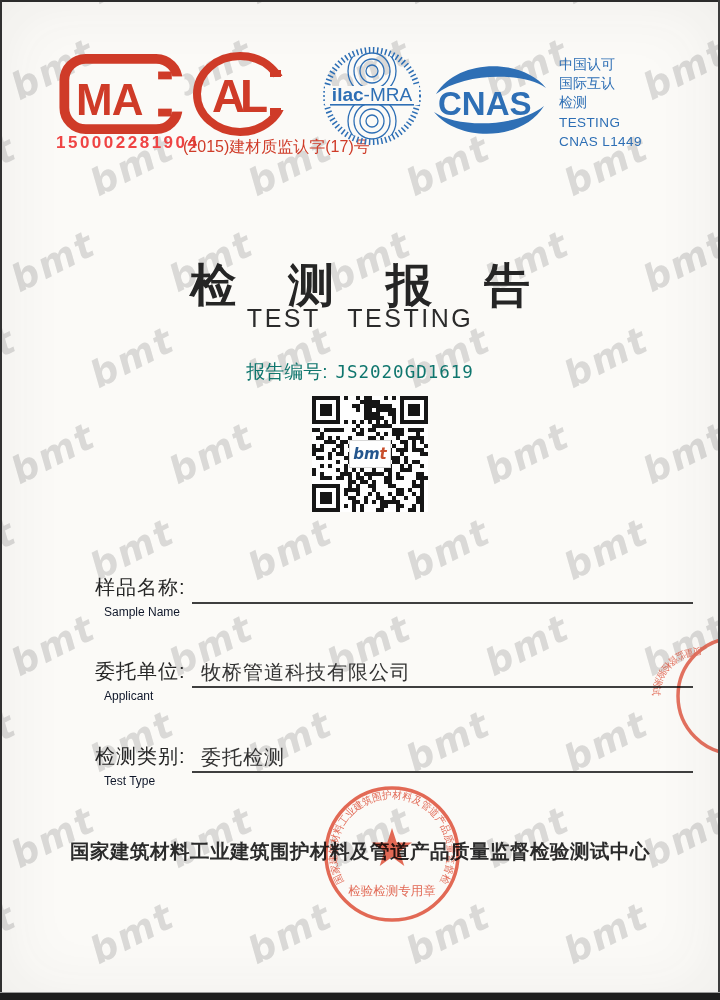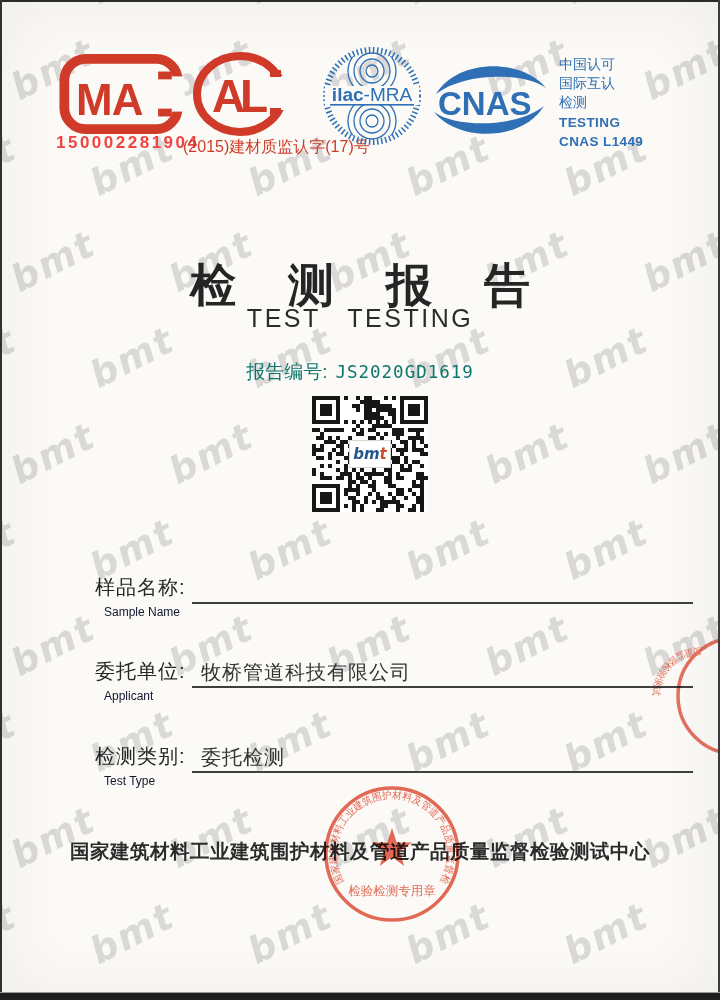--- a/index.html
+++ b/index.html
@@ -12,21 +12,21 @@
       font-size:37px;color:rgba(112,112,112,.24);transform:rotate(-27deg);letter-spacing:2px;white-space:nowrap}
   .content{position:absolute;inset:0;z-index:1}
 
   
   .logo-abs{position:absolute}
   .cma-number{position:absolute;left:56px;top:133px;color:#ef4444;font-weight:700;
       font-size:17px;letter-spacing:2.5px}
   .al-caption{position:absolute;left:183px;top:137px;color:#cf3b28;font-size:16px;white-space:nowrap}
   .cnas-block{position:absolute;left:559px;top:56px;color:#2e6fb5;line-height:19px}
   .cnas-block .cn-line{font-size:14px;font-family:Liberation Mono, monospace}
-  .cnas-block .en-line{font-size:13.5px;font-weight:700;letter-spacing:.4px}
+  .cnas-block .en-line{font-size:13.5px;font-weight:400;letter-spacing:.4px}
 
   
   .title-cn{position:absolute;top:224px;left:0;right:0;text-align:center;
       font-size:46px;font-weight:700;color:#252525}
   .title-cn span{display:inline-block;letter-spacing:52px;margin-right:-52px}
   .title-en{position:absolute;top:304px;left:0;right:0;text-align:center;
       font-size:25px;color:#2b2b2b;letter-spacing:2.5px;word-spacing:18px}
   .report-no{position:absolute;top:359px;left:0;right:0;text-align:center;font-size:19px;color:#0f766e}
   .report-no .no-val{font-family:"DejaVu Sans Mono",monospace;font-size:17.5px;letter-spacing:1px;margin-left:8px}
 

